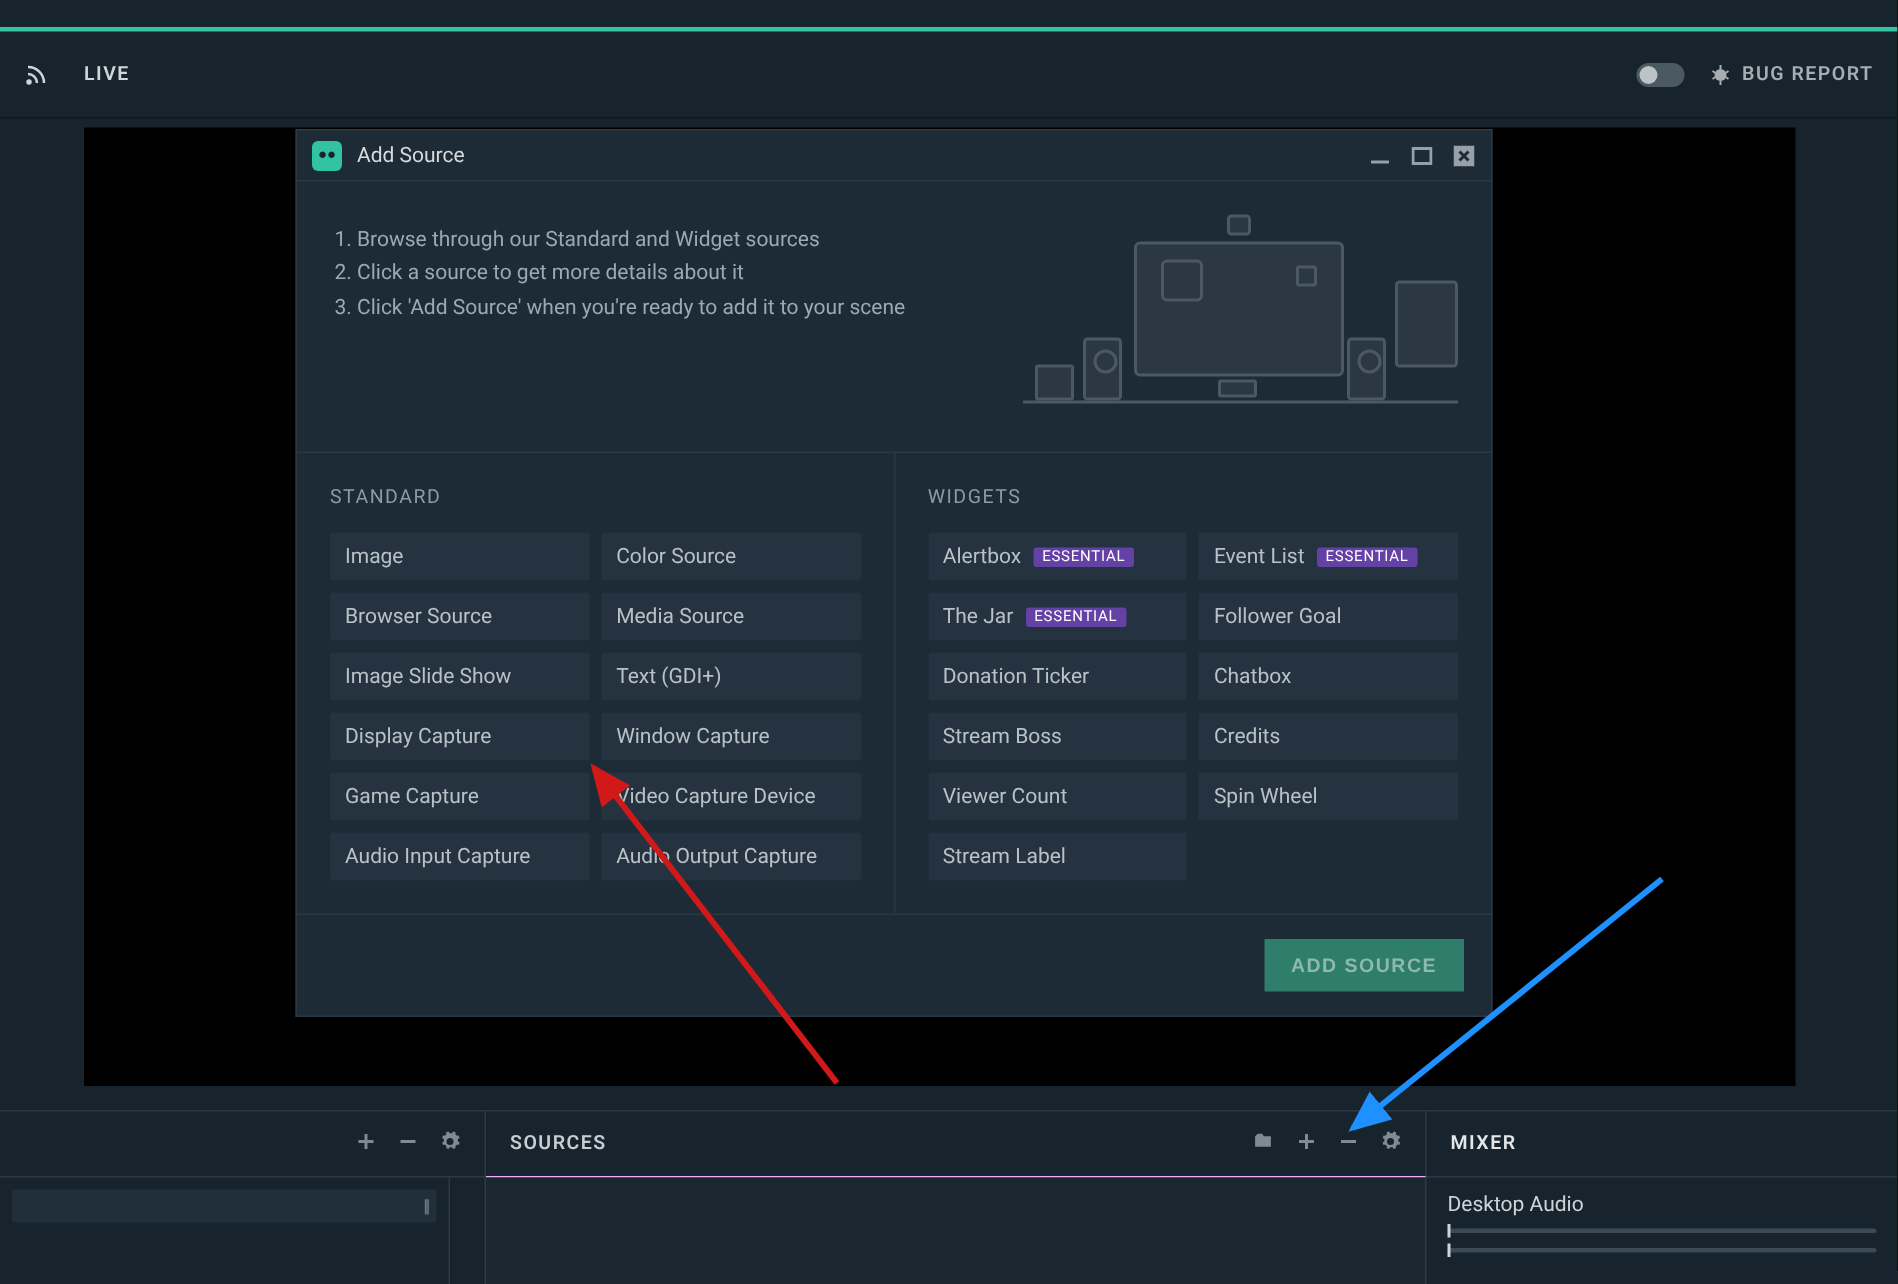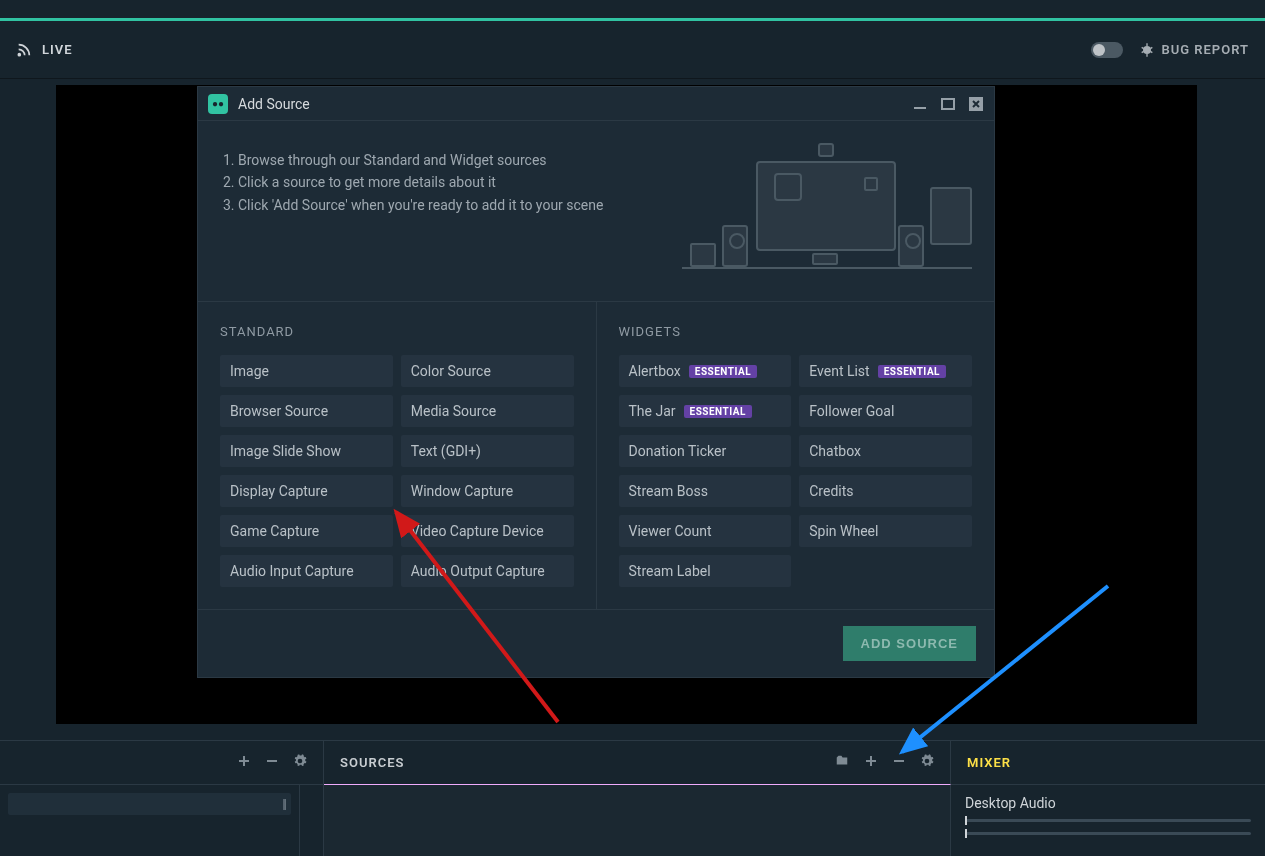--- a/index.html
+++ b/index.html
@@ -14,21 +14,21 @@
     position: relative;
   }
   .accent-bar { height: 3px; background: #31c3a2; margin-top: 18px; }
   .topbar {
     height: 58px;
     display: flex;
     align-items: center;
     padding: 0 16px;
     border-bottom: 1px solid #0f171d;
   }
-  .topbar-left { display: flex; align-items: center; gap: 10px; letter-spacing: 1px; color: #d1d6da; font-weight: 600; font-size: 13px; }
+  .topbar-left { display: flex; align-items: center; gap: 24px; letter-spacing: 1px; color: #d1d6da; font-weight: 600; font-size: 13px; }
   .topbar-spacer { flex: 1; }
   .topbar-right { display: flex; align-items: center; gap: 16px; color: #a6adb3; }
   .toggle {
     width: 32px; height: 16px; background: #4b5963; border-radius: 8px; position: relative;
   }
   .toggle::after {
     content: ""; position: absolute; left: 2px; top: 2px; width: 12px; height: 12px; background: #bec3c7; border-radius: 50%;
   }
   .bugreport { display: flex; align-items: center; gap: 6px; font-weight: 600; letter-spacing: 1px; font-size: 13px; }
   .stage {
@@ -93,21 +93,21 @@
   }
   .dlg-col { flex: 1; padding: 22px; }
   .dlg-col.left-col { border-right: 1px solid #2b3944; }
   .dlg-col h4 { color: #8f9aa3; font-size: 13px; letter-spacing: 1px; font-weight: 400; margin-bottom: 16px; }
   .src-grid { display: grid; grid-template-columns: 1fr 1fr; gap: 8px; }
   .src-item {
     background: #253340; color: #b9c1c7; padding: 8px 10px; font-size: 14px; border-radius: 2px; cursor: pointer;
     display: flex; align-items: center; gap: 8px;
   }
   .badge {
-    background: #6441a5; color: #fff; font-size: 10px; font-weight: 700; padding: 1px 6px; border-radius: 2px; letter-spacing: 0.5px;
+    background: #6441a5; color: #fff; font-size: 10px; font-weight: 400; padding: 1px 6px; border-radius: 2px; letter-spacing: 0.5px;
   }
   .dlg-footer {
     border-top: 1px solid #2b3944;
     padding: 16px 18px; display: flex; justify-content: flex-end;
   }
   .add-btn {
     background: #2f7d6b; color: #8db9af; border: none; padding: 10px 18px; font-weight: 700; letter-spacing: 1px; font-size: 13px; cursor: pointer;
   }
   
   .bottom {
@@ -120,21 +120,21 @@
   }
   .hdr-icons { display:flex; gap:14px; color:#7f8b94; justify-content:flex-end; flex:1;}
   .panel-ico { cursor:pointer; }
   .sources-hdr {
     flex: 1; height: 44px; display: flex; align-items: center; padding: 0 16px; gap: 14px; border-right: 1px solid #2b3944; border-bottom: 1px solid #f0abfc;
   }
   .sources-hdr .label { letter-spacing: 1px; font-weight: 600; color: #c8cdd1; font-size: 13px; }
   .sources-hdr .hdr-icons.right { margin-left:auto;}
   .mixer-hdr {
     width: 314px; height: 44px; display: flex; align-items: center; padding: 0 16px; border-bottom: 1px solid #2b3944;
-    color: #fde047; letter-spacing: 1px; font-weight: 600; font-size: 13px;
+    color: #e5e5e5; letter-spacing: 1px; font-weight: 600; font-size: 13px;
   }
   .bottom-body { position:absolute; top:44px; left:0; right:0; bottom:0; display:flex; }
   .scenes-body { width:300px; border-right:1px solid #2b3944; padding:8px; }
   .scene-row { background:#202f3a; height:22px; border-radius:2px; display:flex; align-items:center; justify-content:flex-end; padding-right:6px;}
   .scene-grip{ color:#6a7680; font-size:12px; letter-spacing:-2px;}
   .sources-gap { width:24px; border-right:1px solid #2b3944;}
   .sources-body { flex:1; border-right:1px solid #2b3944; background:#1b2831; }
   .mixer-body { width:314px; padding:10px 14px; }
   .mixer-item { color:#cfd4d8; font-size:14px; margin-bottom:8px;}
   .mixer-track { height:3px; background:#3a4a56; border-radius:2px; position:relative; margin-top:6px;}

